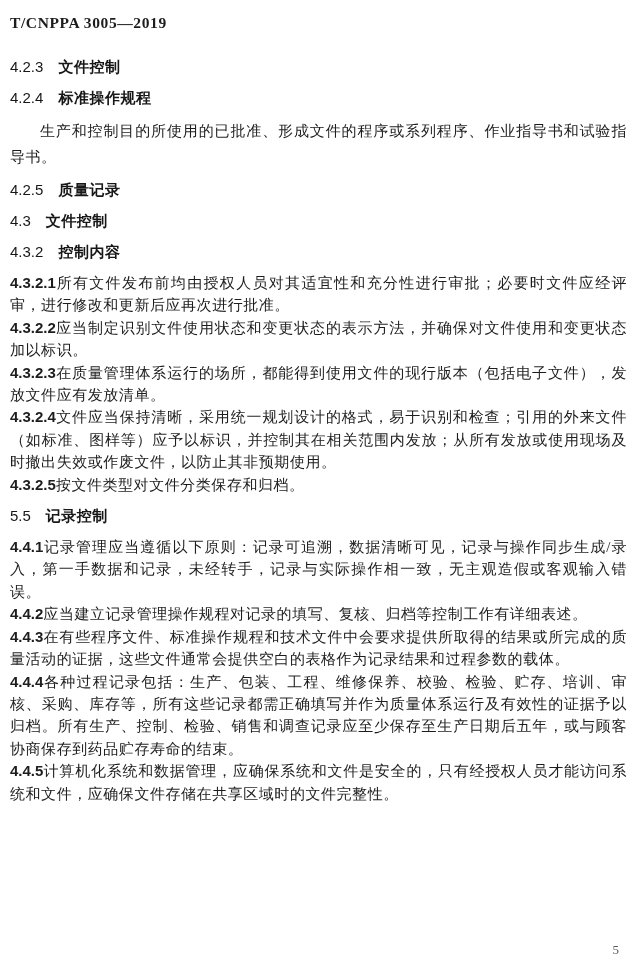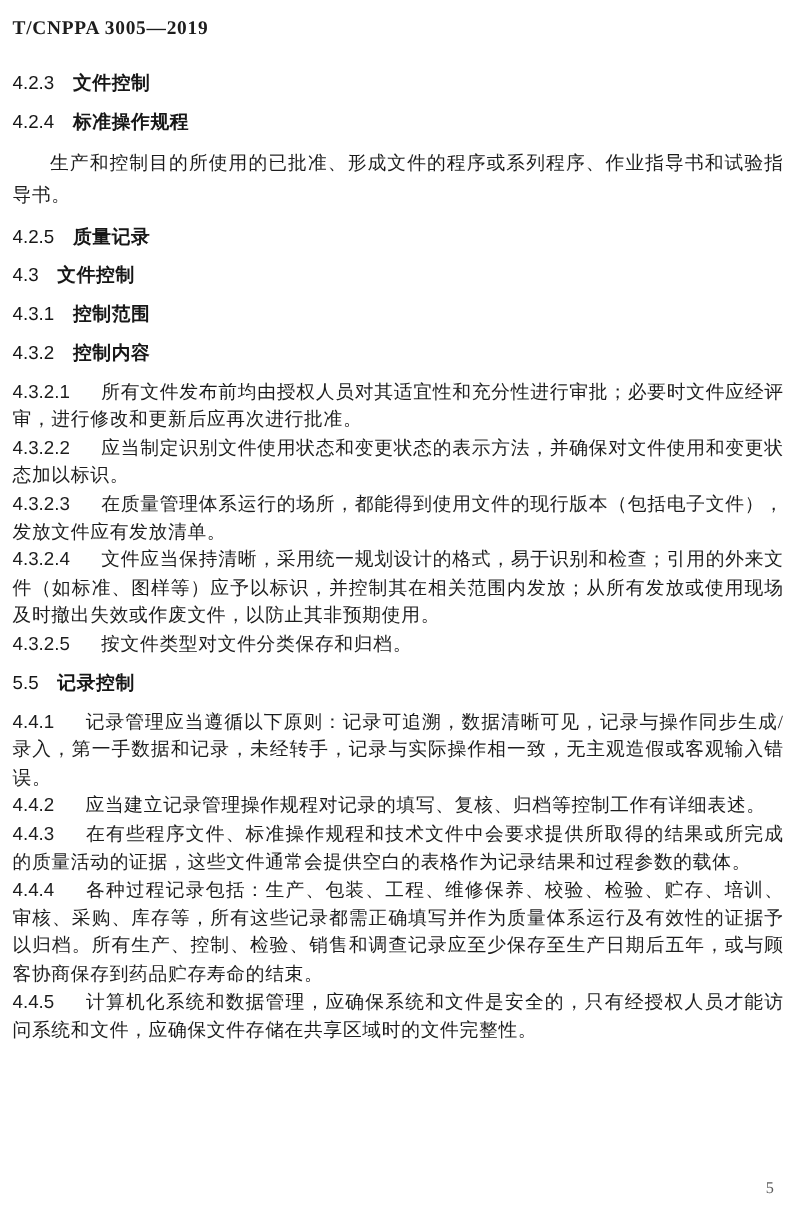--- a/index.html
+++ b/index.html
@@ -52,22 +52,22 @@
   .clause {
     font-size: 15px;
     line-height: 22.4px;
     margin: 0;
     text-align: justify;
     letter-spacing: 0.55px;
     color: #1d1d1d;
   }
   .clause .num {
     font-family: "Liberation Sans", "DejaVu Sans", sans-serif;
-    font-weight: 400;
-    margin-right: 25px;
+    font-weight: 700;
+    margin-right: 0;
     letter-spacing: 0;
   }
   .page-number {
     position: absolute;
     right: 22px;
     top: 942px;
     font-size: 13px;
     color: #5a5a5a;
     font-family: "Liberation Serif", "DejaVu Serif", serif;
   }
@@ -92,23 +92,20 @@
 
   <div class="heading">
     <span class="num">4.2.5</span><span>质量记录</span>
   </div>
 
 
   <div class="heading">
     <span class="num">4.3</span><span>文件控制</span>
   </div>
 
-  <div class="heading">
-    <span class="num">4.3.1</span><span>控制范围</span>
-  </div>
 
 
   <div class="heading">
     <span class="num">4.3.2</span><span>控制内容</span>
   </div>
 
   <p class="clause">
     <span class="num">4.3.2.1</span><span>所有文件发布前均由授权人员对其适宜性和充分性进行审批；必要时文件应经评审，进行修改和更新后应再次进行批准。</span>
   </p>
   <p class="clause">

